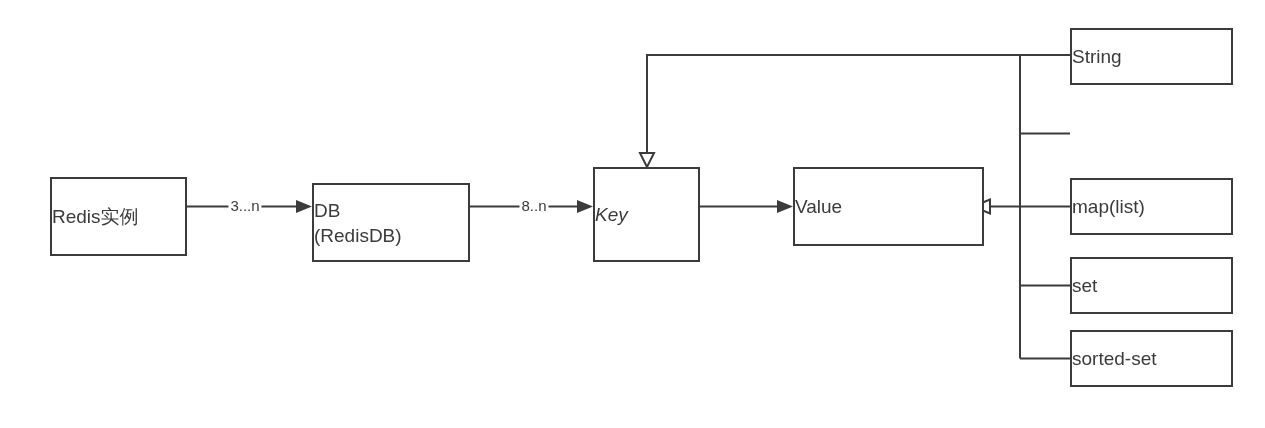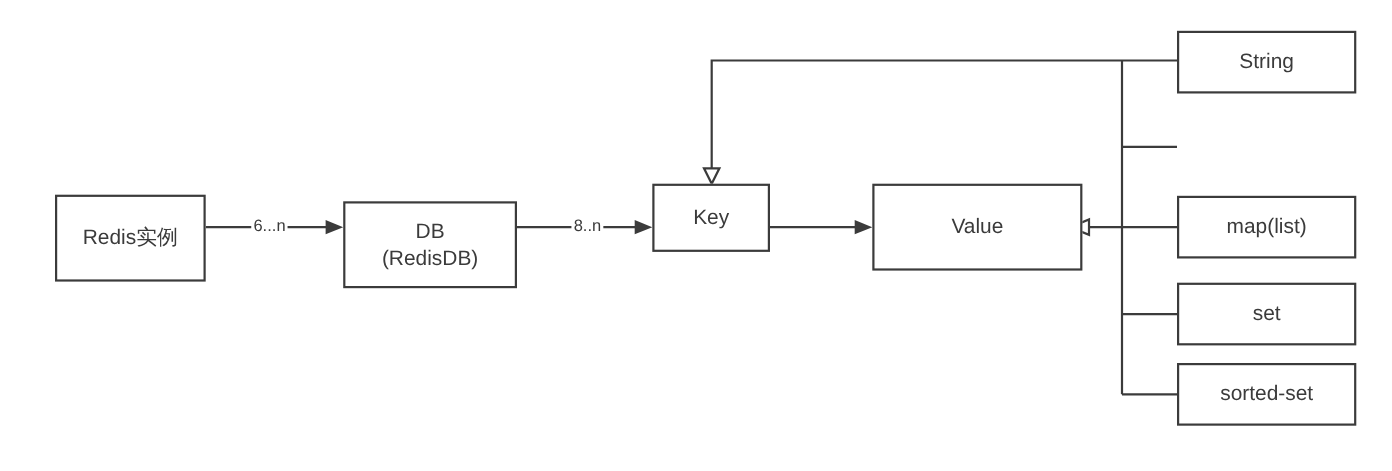--- a/index.html
+++ b/index.html
@@ -21,29 +21,29 @@
     left:0;top:0;
     width:1265px;height:428px;
   }
   .node{
     position:absolute;
     box-sizing:border-box;
     border:2px solid var(--line-color);
     background:#fff;
     display:flex;
     flex-direction:column;
-    align-items:center;
+    align-items:flex-start;
     justify-content:center;
     text-align:center;
     font-size:19px;
     line-height:25px;
   }
   .node-redis-instance{left:50px;top:177px;width:137px;height:79px;}
   .node-db{left:312px;top:167px;width:158px;height:79px;margin-top:16px;}
-  .node-key{left:593px;top:167px;width:107px;height:62px;}
+  .node-key{left:593px;top:167px;width:107px;height:95px;font-style:italic;}
   .node-value{left:793px;top:167px;width:191px;height:79px;}
   .type-node{left:1070px;width:163px;height:57px;}
   .type-string{top:28px;}
   .type-list{top:105px;}
   .type-map-hash{top:178px;}
   .type-set{top:257px;}
   .type-sorted-set{top:330px;}
   .edge-label{
     position:absolute;
     transform:translate(-50%,-50%);
@@ -132,16 +132,16 @@
   <div class="node type-node type-map-hash">
     <span>map(list)</span>
   </div>
   <div class="node type-node type-set">
     <span>set</span>
   </div>
   <div class="node type-node type-sorted-set">
     <span>sorted-set</span>
   </div>
 
-  <div class="edge-label edge-label-instance-db">6...n</div>
+  <div class="edge-label edge-label-instance-db">3...n</div>
   <div class="edge-label edge-label-db-key">8..n</div>
 
 </div>
 
 </body></html>

